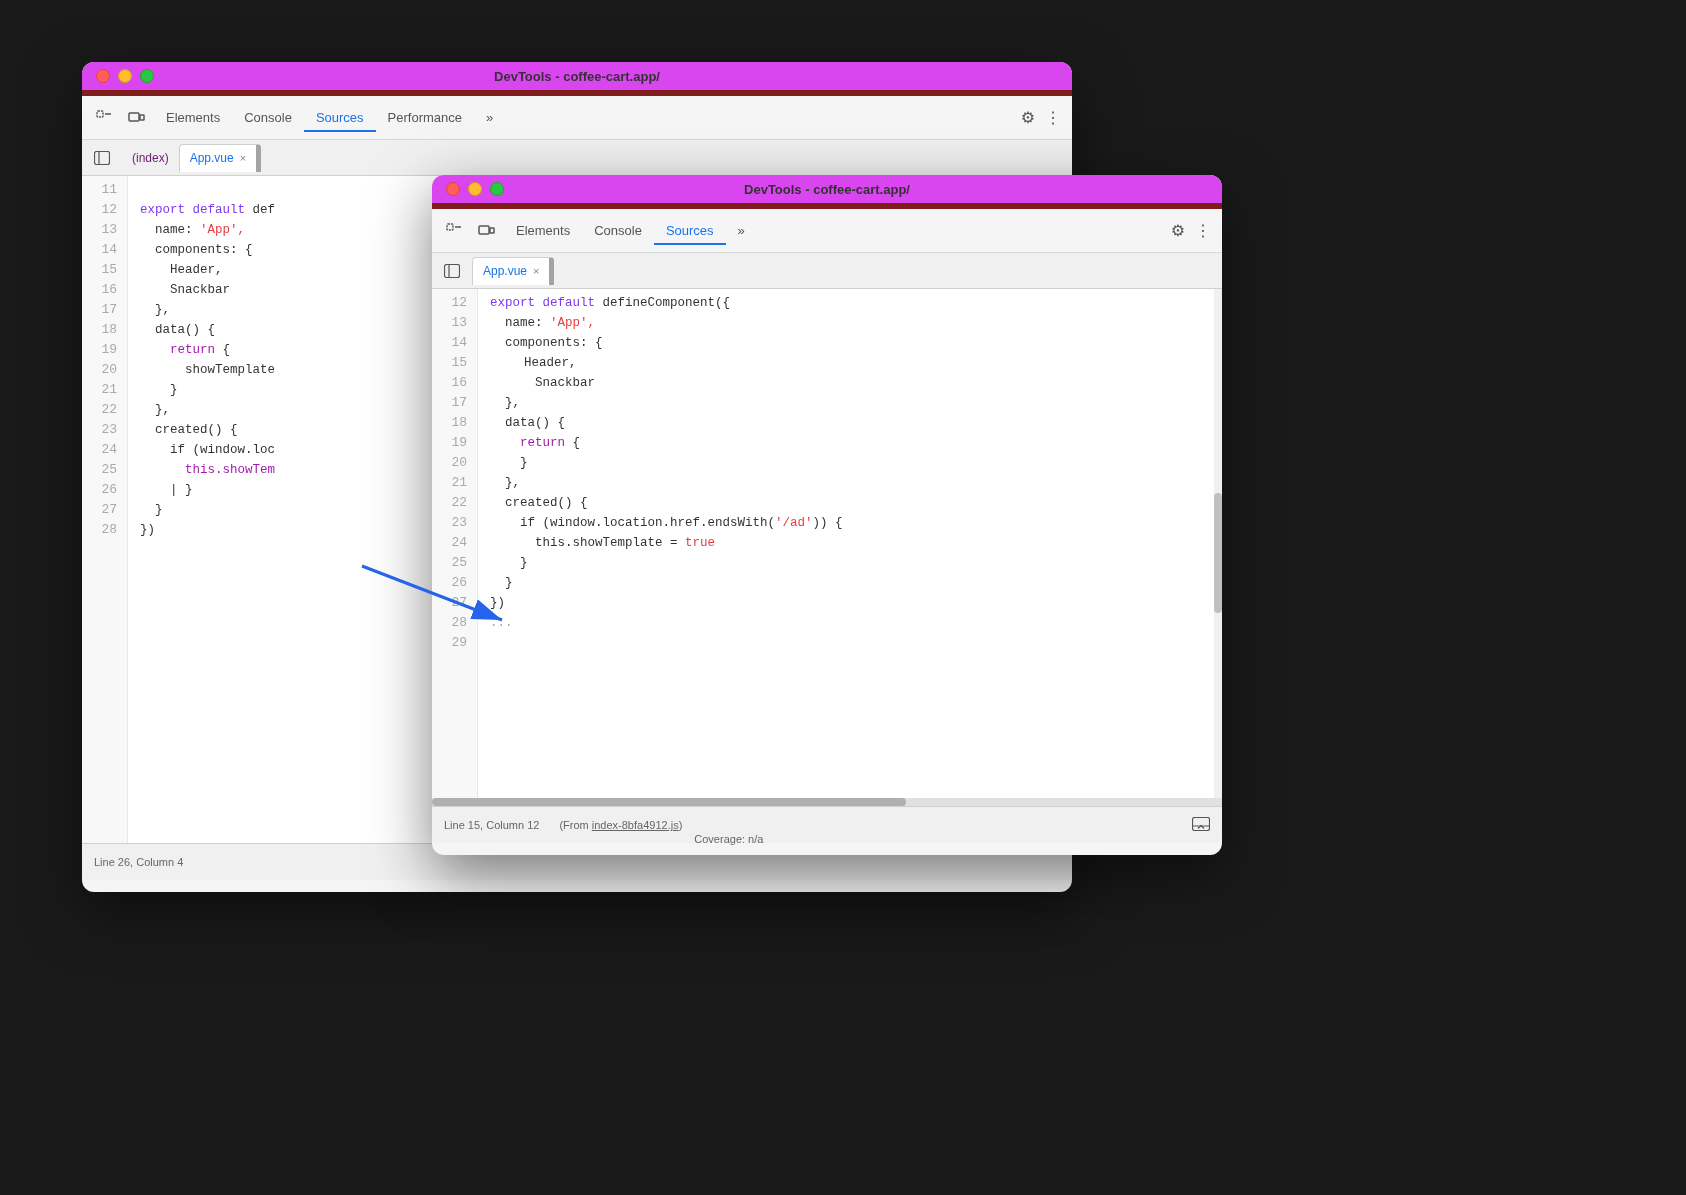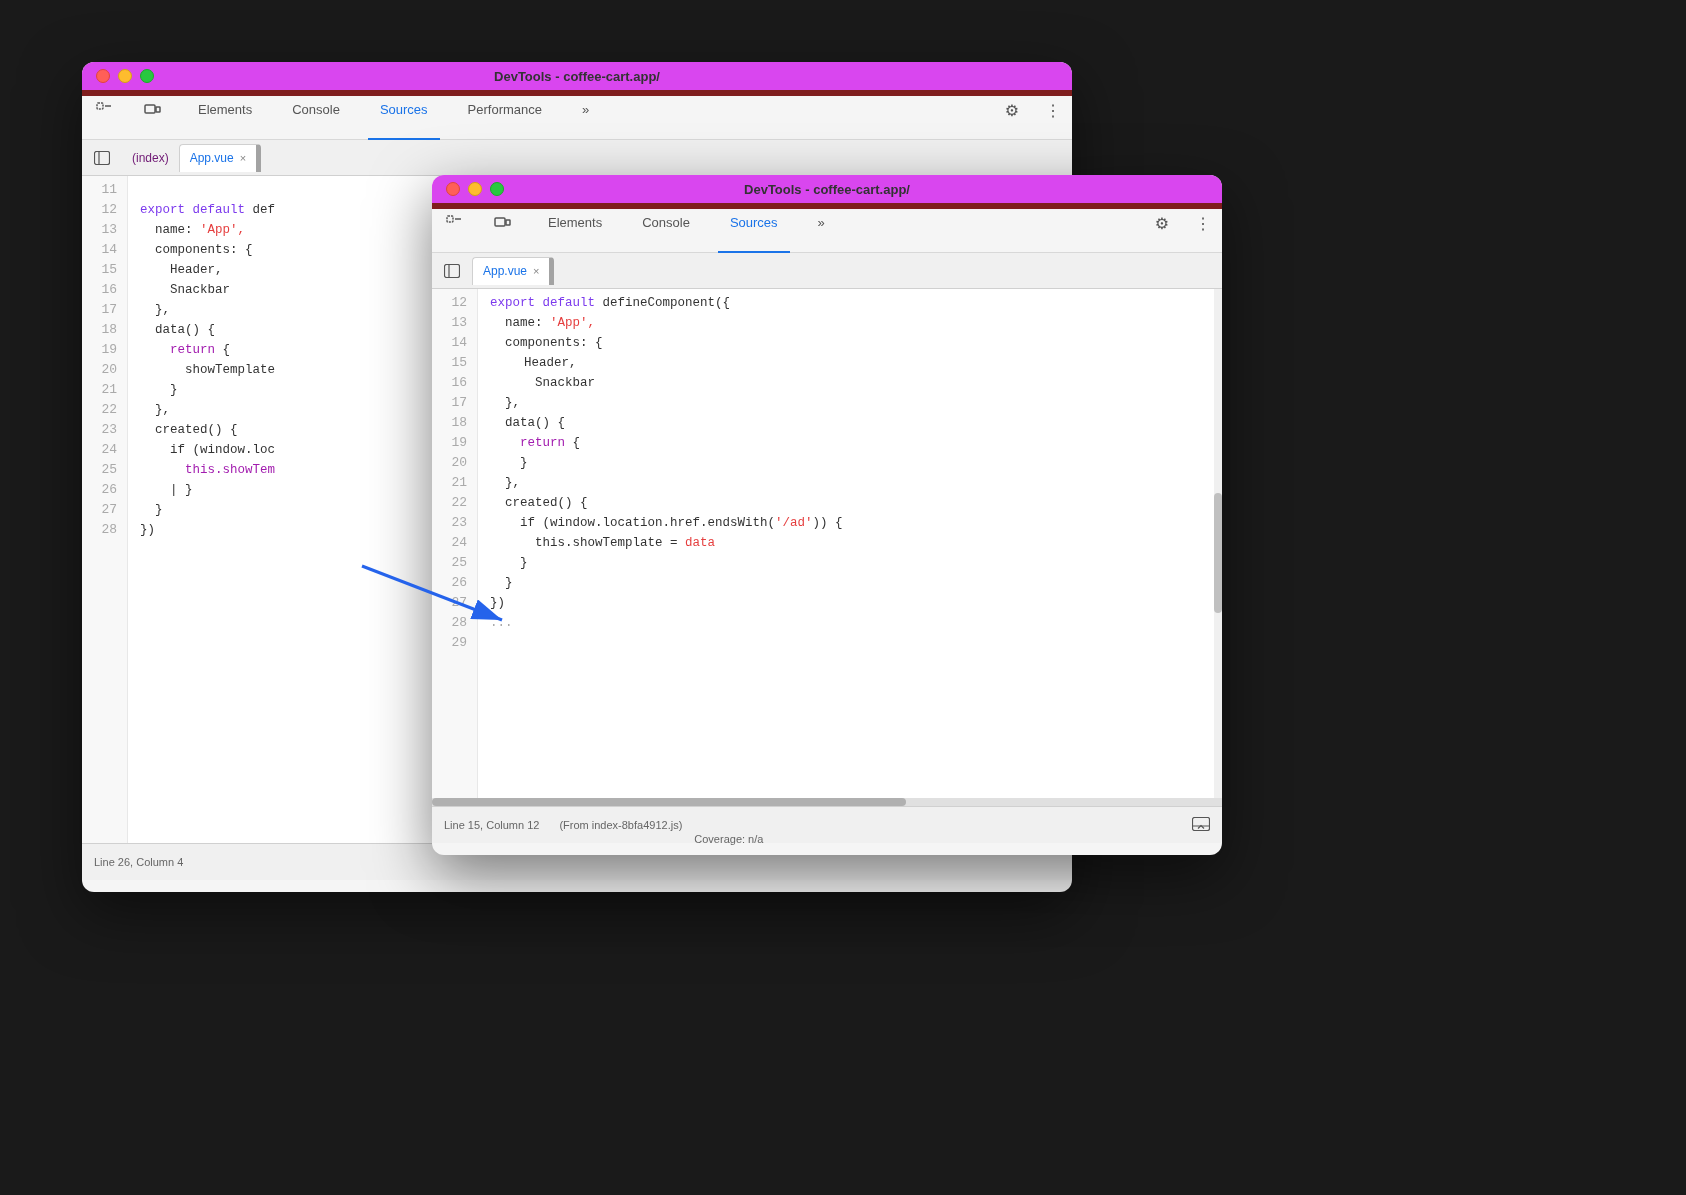--- a/index.html
+++ b/index.html
@@ -71,22 +71,23 @@
     .tl-red { background: #ff5f57; border: 1px solid #e0443e; }
     .tl-yellow { background: #febc2e; border: 1px solid #d4a017; }
     .tl-green { background: #28c840; border: 1px solid #1aab29; }
 
     
     .tab-bar {
       height: 44px;
       background: #f5f5f5;
       border-bottom: 1px solid #d8d8d8;
       display: flex;
+      align-items: center;
       padding: 0 8px;
-      gap: 16px;
+      gap: 0;
     }
 
     .tab-bar-icon {
       width: 28px;
       height: 28px;
       display: flex;
       align-items: center;
       justify-content: center;
       color: #555;
       font-size: 14px;
@@ -558,21 +559,21 @@
             <div class="code-line">
               <span class="plain">  },</span>
             </div>
             <div class="code-line">
               <span class="plain">  created() {</span>
             </div>
             <div class="code-line">
               <span class="plain">    if (window.location.href.endsWith(</span><span class="str-red">'/ad'</span><span class="plain">)) {</span>
             </div>
             <div class="code-line">
-              <span class="plain">      this.showTemplate = </span><span class="bool-false">data</span>
+              <span class="plain">      this.showTemplate = </span><span class="bool-false">true</span>
             </div>
             <div class="code-line">
               <span class="plain">    }</span>
             </div>
             <div class="code-line">
               <span class="plain">  }</span>
             </div>
             <div class="code-line">
               <span class="plain">})</span>
             </div>
@@ -588,21 +589,21 @@
       </div>
 
       <div class="horizontal-scrollbar">
         <div class="horizontal-scrollbar-thumb"></div>
       </div>
     </div>
 
     <div class="status-bar">
       <span>Line 15, Column 12</span>
       <span style="margin-left: 20px;">
-        <span>(From </span><span style=" text-align: right;">index-8bfa4912.js</span><span>)</span>
+        <span>(From </span><span style="text-decoration: underline; text-align: right;">index-8bfa4912.js</span><span>)</span>
       </span>
       <span style="margin-left: 12px; margin-top: 28px;">Coverage: n/a</span>
       <span style="margin-left: auto;">
         <svg width="18" height="14" viewBox="0 0 18 14" fill="none">
           <rect x="0.5" y="0.5" width="17" height="13" rx="2" stroke="#555" stroke-width="1.2" fill="none"></rect>
           <line x1="0.5" y1="9" x2="17.5" y2="9" stroke="#555" stroke-width="1.2"></line>
           <polyline points="6,11.5 9,8.5 12,11.5" stroke="#555" stroke-width="1.2" fill="none"></polyline>
         </svg>
       </span>
     </div>

